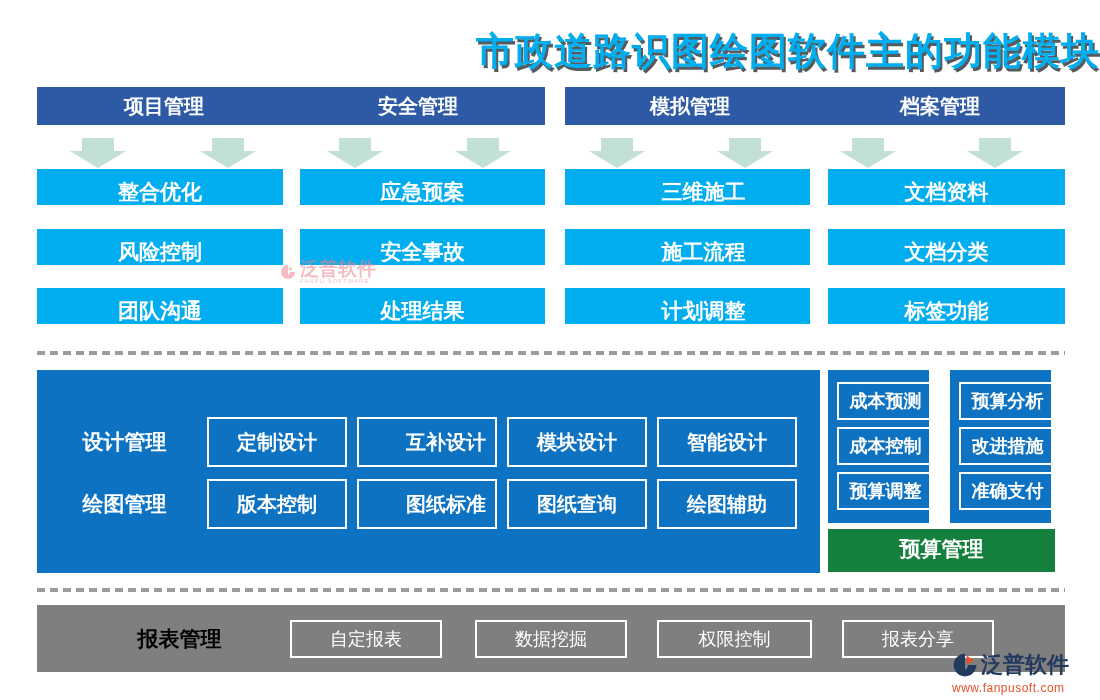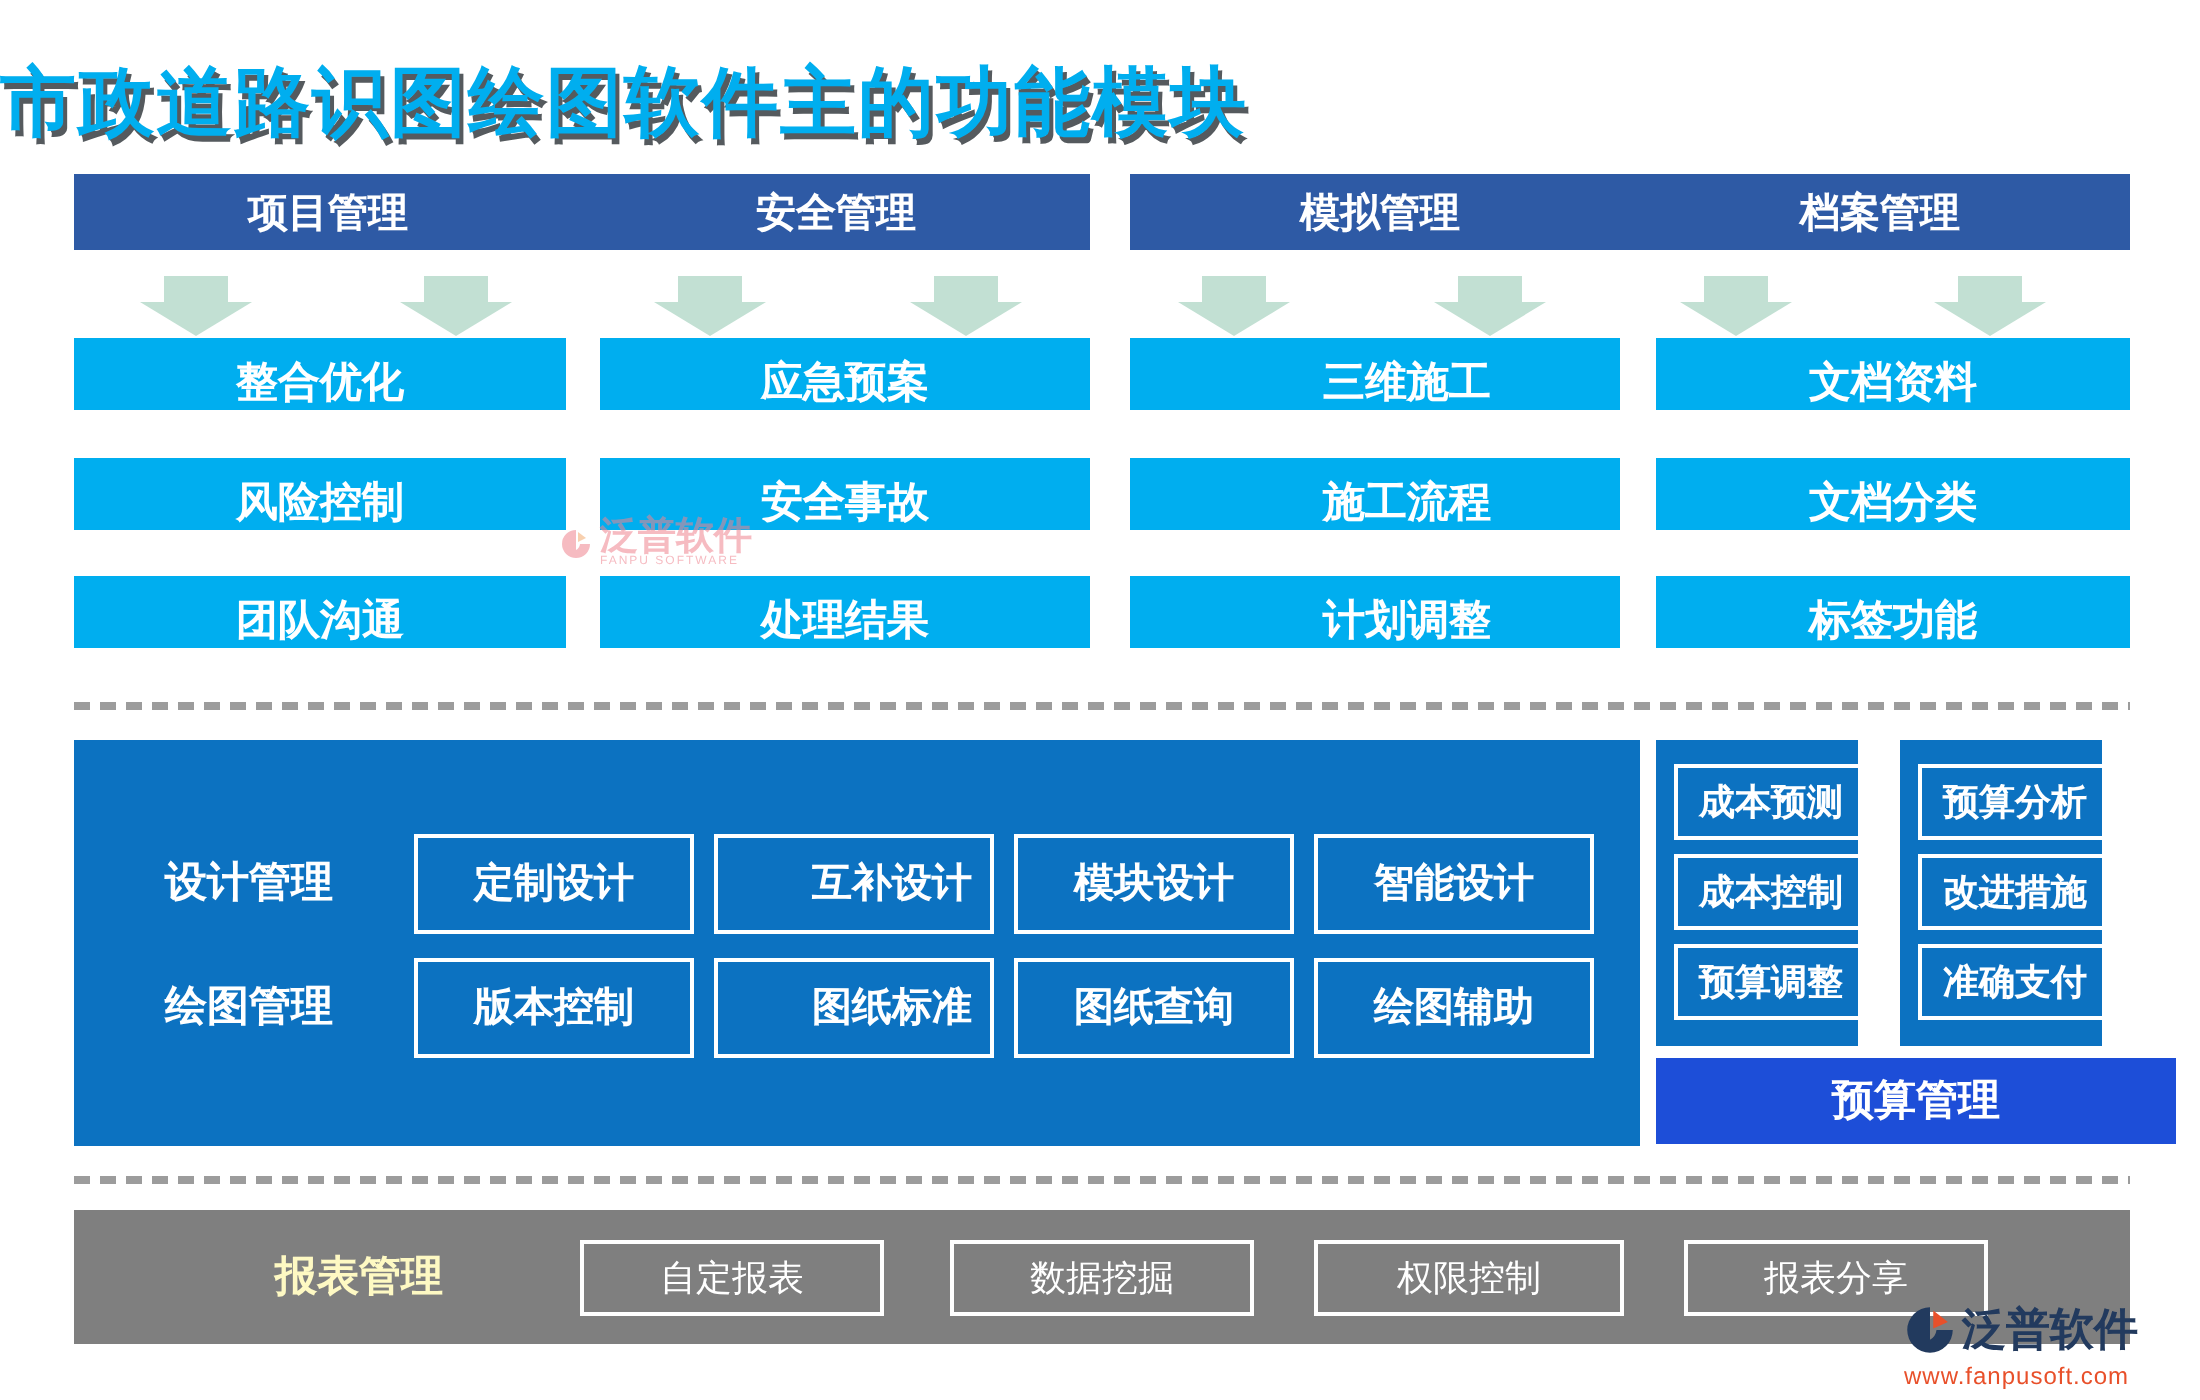--- a/index.html
+++ b/index.html
@@ -2,21 +2,21 @@
 <html><head>
 <meta charset="utf-8">
 <style>
   * { margin:0; padding:0; box-sizing:border-box; }
   html,body { background:#ffffff; }
   body { font-family:"Liberation Sans","DejaVu Sans",sans-serif; }
   .canvas { position:relative; width:1100px; height:700px; background:#ffffff; overflow:hidden; }
 
   .page-title {
     position:absolute; top:26px; left:0; width:100%;
-    text-align:left; font-size:38px; font-weight:bold; color:#00aeef;
+    text-align:right; font-size:38px; font-weight:bold; color:#00aeef;
     text-shadow:2px 3px 0 #555a5e; letter-spacing:1px;
   }
 
   .header-bar {
     position:absolute; top:87px; height:38px; background:#2e5aa5;
     display:flex; align-items:center;
   }
   .header-bar span { flex:1; text-align:center; color:#ffffff; font-size:20px; font-weight:bold; }
   .bar1 { left:37px; width:508px; }
   .bar2 { left:565px; width:500px; }
@@ -49,26 +49,26 @@
   .framed-box { position:absolute; height:50px; border:2px solid #ffffff; color:#ffffff;
     font-size:20px; font-weight:600; text-align:center; line-height:46px; }
   .mb1 { left:170px; } .mb2 { left:320px;padding-left:38px; } .mb3 { left:470px; } .mb4 { left:620px; }
   .main-panel .framed-box { width:140px; }
   .mr1 { top:47px; } .mr2 { top:109px; }
 
   .budget-panel { position:absolute; top:370px; width:101px; height:153px; background:#0c72c1; }
   .bpA { left:828px; } .bpB { left:950px; }
   .budget-panel .framed-box { left:9px; width:97px; height:38px; line-height:34px; font-size:18px; }
   .br1 { top:12px; } .br2 { top:57px; } .br3 { top:102px; }
-  .budget-footer { position:absolute; left:828px; top:529px; width:260px; height:43px;
-    background:#1d4ed8; color:#ffffff; font-size:21px; font-weight:600; text-align:center; line-height:43px; }
+  .budget-footer { position:absolute; left:828px; top:529px; width:227px; height:43px;
+    background:#15803d; color:#ffffff; font-size:21px; font-weight:600; text-align:center; line-height:43px;font-family:Liberation Mono, monospace; }
 
   .gray-bar { position:absolute; left:37px; top:605px; width:1028px; height:67px; background:#7f7f7f; }
   .gray-label { position:absolute; left:75px; top:0; width:135px; height:67px; line-height:67px;
-    color:#fef9c3; font-size:21px; font-weight:bold; text-align:center; }
+    color:#000000; font-size:21px; font-weight:bold; text-align:center; }
   .gray-bar .framed-box { top:15px; height:38px; line-height:34px; font-size:18px; font-weight:400; }
   .gb1 { left:253px; width:152px; } .gb2 { left:438px; width:152px; }
   .gb3 { left:620px; width:155px; } .gb4 { left:805px; width:152px; }
 
   .watermark { position:absolute; left:280px; top:260px; display:flex; align-items:center; gap:4px; opacity:0.55; pointer-events:none; }
   .watermark .wm-text { color:#ef8490; font-size:19px; font-weight:bold; line-height:18px; }
   .watermark .wm-sub { color:#ef8490; font-size:6px; letter-spacing:1px; }
 
   .brand { position:absolute; left:952px; top:650px; width:145px; }
   .brand-top { display:flex; align-items:center; gap:3px; }

